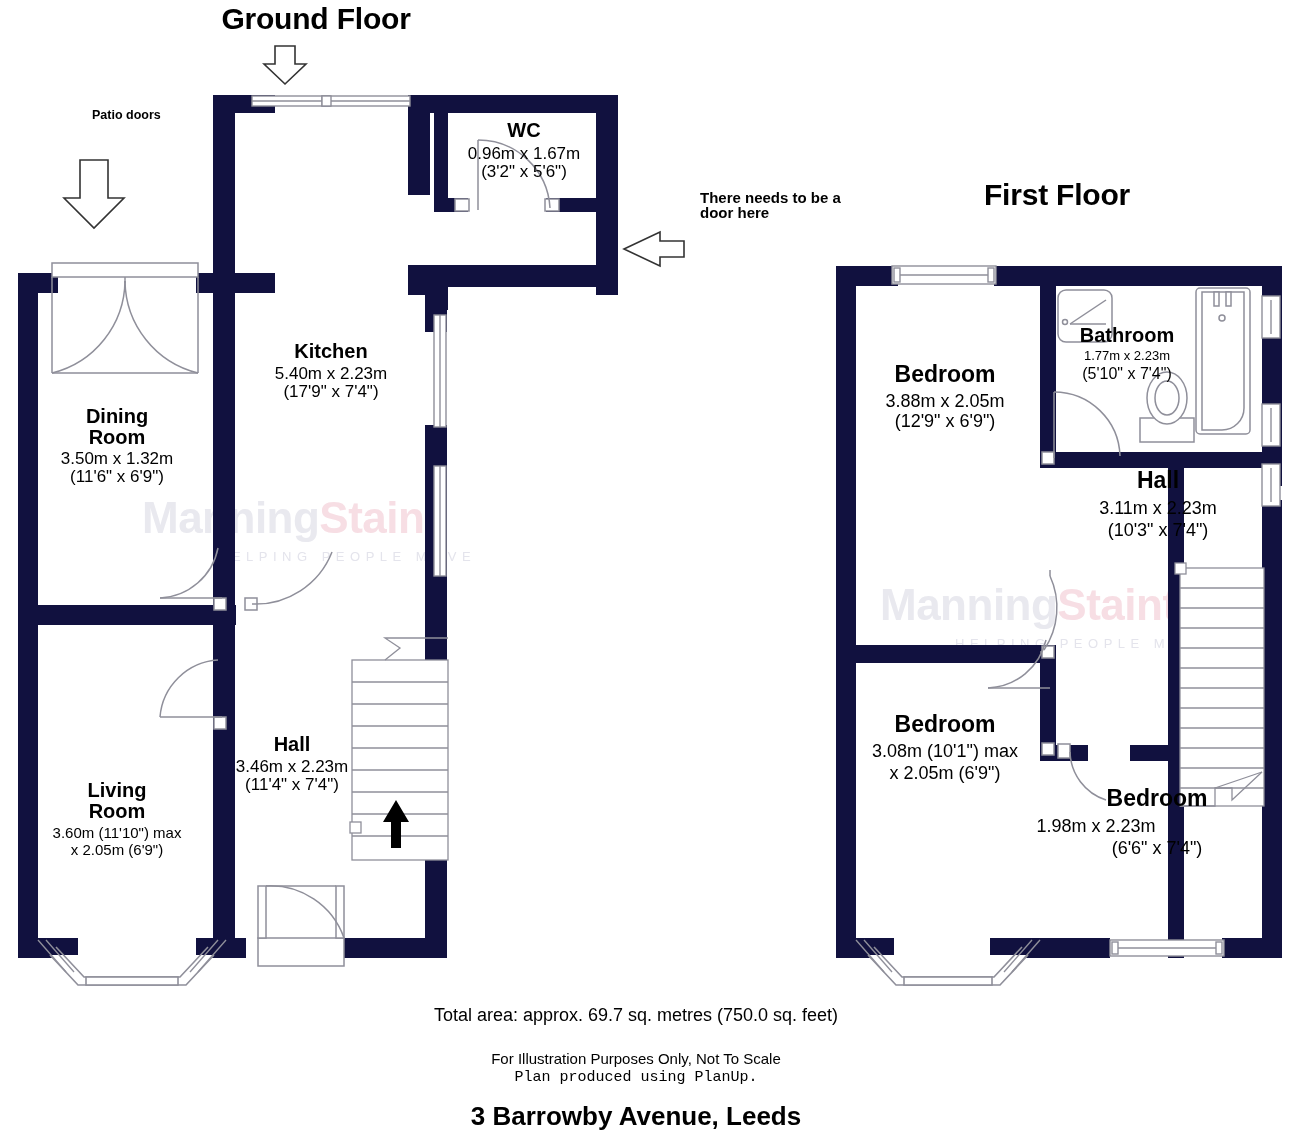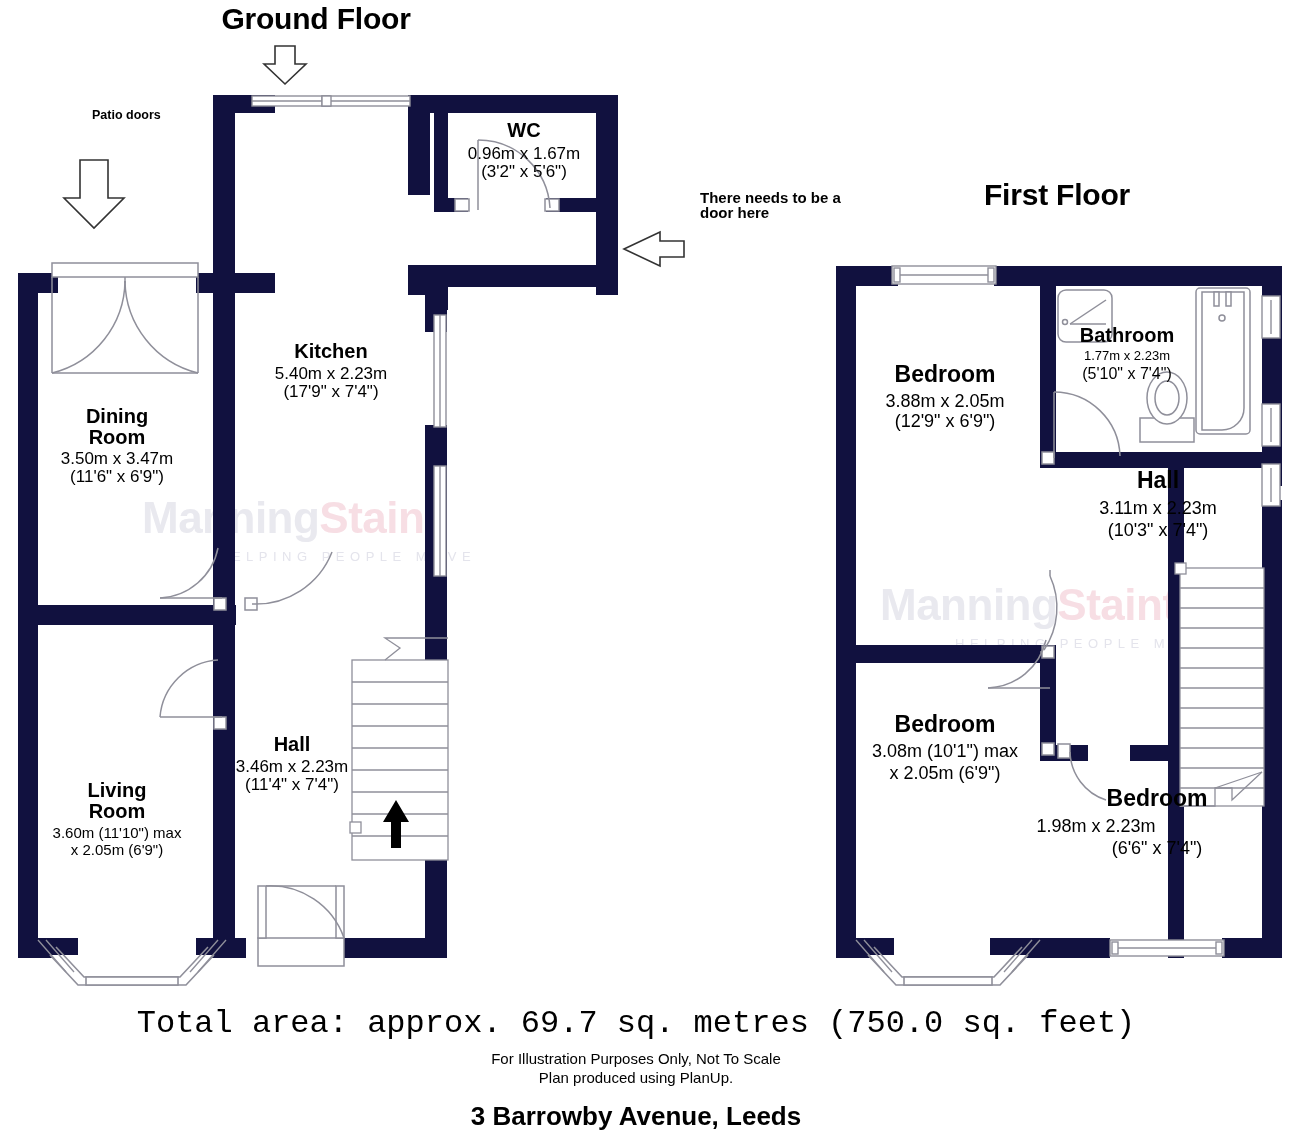--- a/index.html
+++ b/index.html
@@ -13,21 +13,21 @@
   
   .tx{position:absolute;white-space:pre;}
   .center{text-align:right;transform:translateX(-50%);}
 
   .floor-title{font-size:30px;font-weight:bold;letter-spacing:-0.2px;}
   .room-name{font-size:20px;font-weight:bold;line-height:21px;}
   .room-dim{font-size:17px;font-weight:normal;line-height:19px;}
   .note{font-size:15px;font-weight:bold;line-height:15px;}
   .note-small{font-size:12.5px;font-weight:bold;line-height:16px;}
 
-  .total-area{font-size:32px;font-weight:normal;font-family:Liberation Mono, monospace;}
+  .total-area{font-size:18px;font-weight:normal;}
   .disclaimer{font-size:15px;line-height:19px;font-weight:normal;}
   .address{font-size:26px;font-weight:bold;}
 
   
   .wm{position:absolute;pointer-events:none;user-select:none;}
   .wm-main{font-size:44px;font-weight:bold;letter-spacing:-0.5px;white-space:nowrap;}
   .wm-a{color:#e9e9ef;}
   .wm-b{color:#f7dee4;}
   .wm-sub{font-size:13px;letter-spacing:5.5px;color:#e4e4ec;font-weight:500;white-space:nowrap;}
 </style>
@@ -289,21 +289,21 @@
   <div class="tx room-name center" style="left:524px;top:120px;">WC</div>
   <div class="tx room-dim center" style="left:524px;top:144px;">0.96m x 1.67m</div>
   <div class="tx room-dim center" style="left:524px;top:162px;">(3'2" x 5'6")</div>
 
   <div class="tx room-name center" style="left:331px;top:341px;">Kitchen</div>
   <div class="tx room-dim center" style="left:331px;top:364px;">5.40m x 2.23m</div>
   <div class="tx room-dim center" style="left:331px;top:382px;">(17'9" x 7'4")</div>
 
   <div class="tx room-name center" style="left:117px;top:406px;">Dining</div>
   <div class="tx room-name center" style="left:117px;top:427px;">Room</div>
-  <div class="tx room-dim center" style="left:117px;top:449px;">3.50m x 3.47m</div>
+  <div class="tx room-dim center" style="left:117px;top:449px;">3.50m x 1.32m</div>
   <div class="tx room-dim center" style="left:117px;top:467px;">(11'6" x 6'9")</div>
 
   <div class="tx room-name center" style="left:117px;top:780px;">Living</div>
   <div class="tx room-name center" style="left:117px;top:801px;">Room</div>
   <div class="tx room-dim center" style="left:117px;top:823px;font-size:15px;">3.60m (11'10") max</div>
   <div class="tx room-dim center" style="left:117px;top:840px;font-size:15px;">x 2.05m (6'9")</div>
 
   <div class="tx room-name center" style="left:292px;top:734px;">Hall</div>
   <div class="tx room-dim center" style="left:292px;top:757px;">3.46m x 2.23m</div>
   <div class="tx room-dim center" style="left:292px;top:775px;">(11'4" x 7'4")</div>
@@ -325,16 +325,16 @@
   <div class="tx room-name center" style="left:945px;top:714px;font-size:23px;">Bedroom</div>
   <div class="tx room-dim center" style="left:945px;top:742px;font-size:18px;">3.08m (10'1") max</div>
   <div class="tx room-dim center" style="left:945px;top:764px;font-size:18px;">x 2.05m (6'9")</div>
 
   <div class="tx room-name center" style="left:1157px;top:788px;font-size:23px;">Bedroom</div>
   <div class="tx room-dim center" style="left:1096px;top:817px;font-size:18px;">1.98m x 2.23m</div>
   <div class="tx room-dim center" style="left:1157px;top:839px;font-size:18px;">(6'6" x 7'4")</div>
 
   <div class="tx total-area center" style="left:636px;top:1005px;">Total area: approx. 69.7 sq. metres (750.0 sq. feet)</div>
   <div class="tx disclaimer center" style="left:636px;top:1049px;">For Illustration Purposes Only, Not To Scale</div>
-  <div class="tx disclaimer center" style="left:636px;top:1068px;">Plan produced using PlanUp.</div>
+  <div class="tx disclaimer center" style="left:636px;top:1068px;font-family:Liberation Mono, monospace;">Plan produced using PlanUp.</div>
   <div class="tx address center" style="left:636px;top:1101px;">3 Barrowby Avenue, Leeds</div>
 
 </div>
 
 </body></html>

